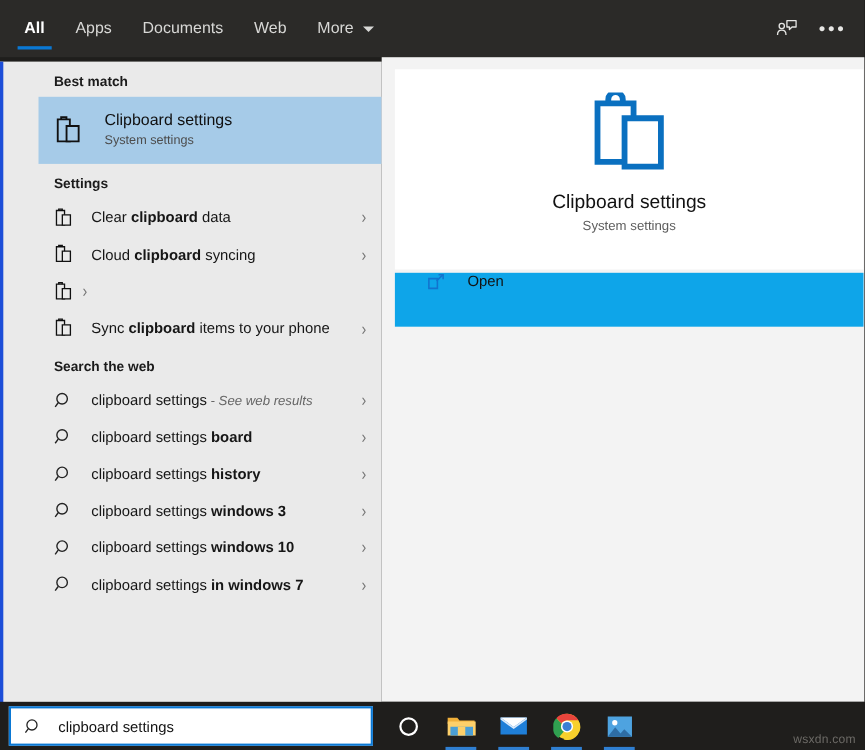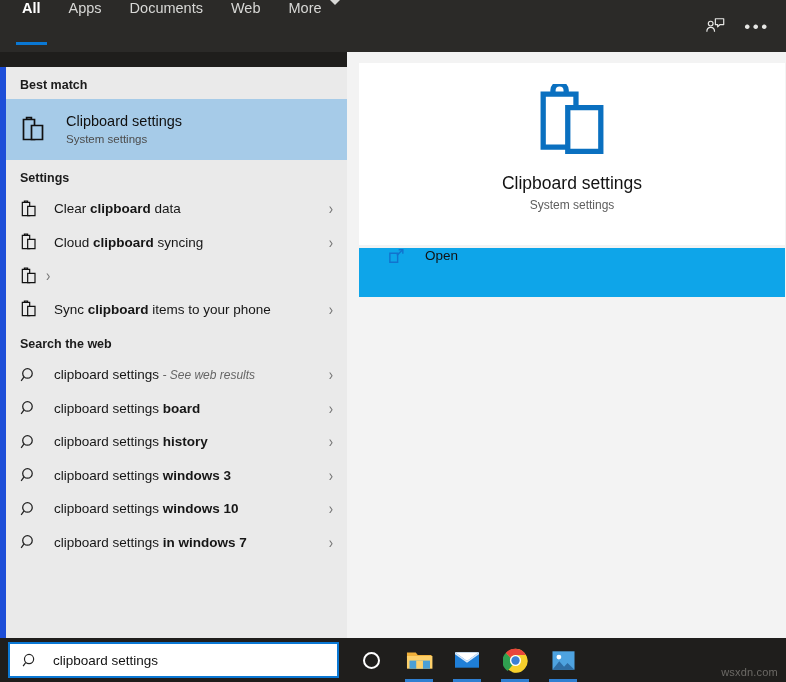--- a/index.html
+++ b/index.html
@@ -34,21 +34,21 @@
     position: absolute;
     left: 8px; top: 0;
     height: 52px;
     display: flex;
     align-items: center;
   }
   .tab {
     position: relative;
     height: 52px;
     display: flex;
-    align-items: flex-start;
+    align-items: center;
     padding: 0 14px;
     color: #d8d8d6;
     font-size: 14.5px;
     cursor: default;
     white-space: nowrap;
   }
   .tab.active {
     color: #ffffff;
     font-weight: bold;
   }
@@ -93,27 +93,28 @@
 
   
   .body {
     position: absolute;
     left: 0; top: 52px;
     width: 786px;
     height: 586px;
   }
   .left-pane {
     position: absolute;
-    left: 0; top: 15px;
+    left: 0; top: 4px;
     width: 347px;
     height: 586px;
     background: #eaeaea;
     box-sizing: border-box;
-    border-left: 6px solid #1d4ed8;
+    border-left: 3px solid #1d4ed8;
     overflow: hidden;
+    padding-left: 32px;
   }
   .right-pane {
     position: absolute;
     left: 347px; top: 0;
     width: 439px;
     height: 586px;
     background: #f3f3f3;
     box-sizing: border-box;
   }
 

